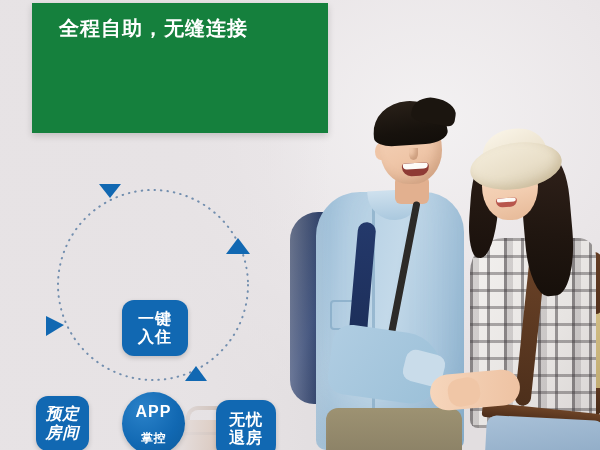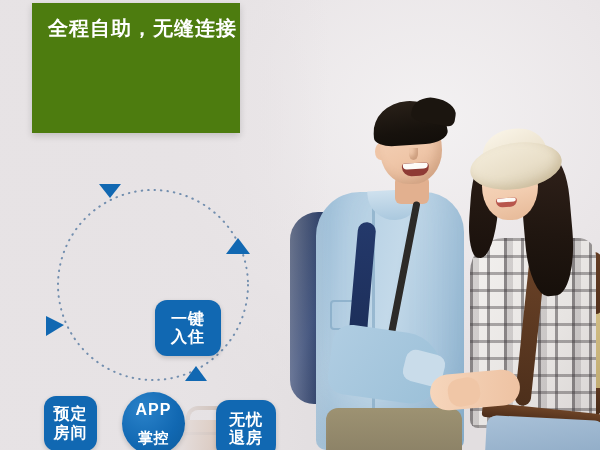--- a/index.html
+++ b/index.html
@@ -265,25 +265,25 @@
     position: absolute; left: 0; top: 0; width: 330px; height: 450px;
     background: linear-gradient(90deg,
       rgba(231,227,229,.97) 0%,
       rgba(231,227,229,.94) 55%,
       rgba(231,227,229,.55) 82%,
       rgba(231,227,229,0) 100%);
   }
 
   
   .banner {
-    position: absolute; left: 32px; top: 3px; width: 208px; height: 130px;
-    background: #4d7c0f;
+    position: absolute; left: 32px; top: 3px; width: 296px; height: 130px;
+    background: #15803d;
     box-shadow: 0 3px 7px rgba(0,0,0,.16);
     box-sizing: border-box;
-    padding: 14px 16px 0 16px;
+    padding: 14px 16px 0 27px;
   }
   .banner-title {
     color: #ffffff;
     font-size: 20px;
     font-weight: bold;
     letter-spacing: 1px;
     line-height: 1.1;
     white-space: nowrap;
   }
   .banner-body {
@@ -309,40 +309,40 @@
     display: flex;
     flex-direction: column;
     align-items: center;
     justify-content: center;
     letter-spacing: 1px;
     box-shadow: 0 2px 5px rgba(0,0,0,.18);
     text-align: center;
   }
   .node span { display: block; }
 
-  .node-top    { left: 122px; top: 160px;  width: 66px; height: 56px; margin-left: 33px; }
+  .node-top    { left: 122px; top: 160px;  width: 66px; height: 56px; }
   .node-right  { left: 216px; top: 260px;  width: 60px; height: 58px; border-radius: 13px; }
-  .node-left   { left: 44px;  top: 256px;  width: 53px; height: 55px; }
+  .node-left   { left: 36px;  top: 256px;  width: 53px; height: 55px; font-style: italic; }
 
   .node-center {
     position: absolute;
     left: 122px; top: 252px; width: 63px; height: 63px;
     background: radial-gradient(circle at 34% 28%, #2a82c9 0%, #1168b2 58%, #0d5b9c 100%);
     border-radius: 50%;
     color: #ffffff;
     font-size: 15px;
     font-weight: bold;
     display: flex; flex-direction: column;
     align-items: center; justify-content: center;
     line-height: 1.2;
     letter-spacing: .5px;
     box-shadow: 0 2px 5px rgba(0,0,0,.18);
   }
   .node-center .app { font-size: 16px; letter-spacing: 1px; }
-  .node-center .cn  { font-size: 15px; margin-top: 10px; }
+  .node-center .cn  { font-size: 12px; margin-top: 10px; }
 </style>
 </head>
 <body>
 
 <div id="stage">
 
   <div class="photo-layer">
     <div class="photo-bg"></div>
 
     <div class="man-backpack"></div>

